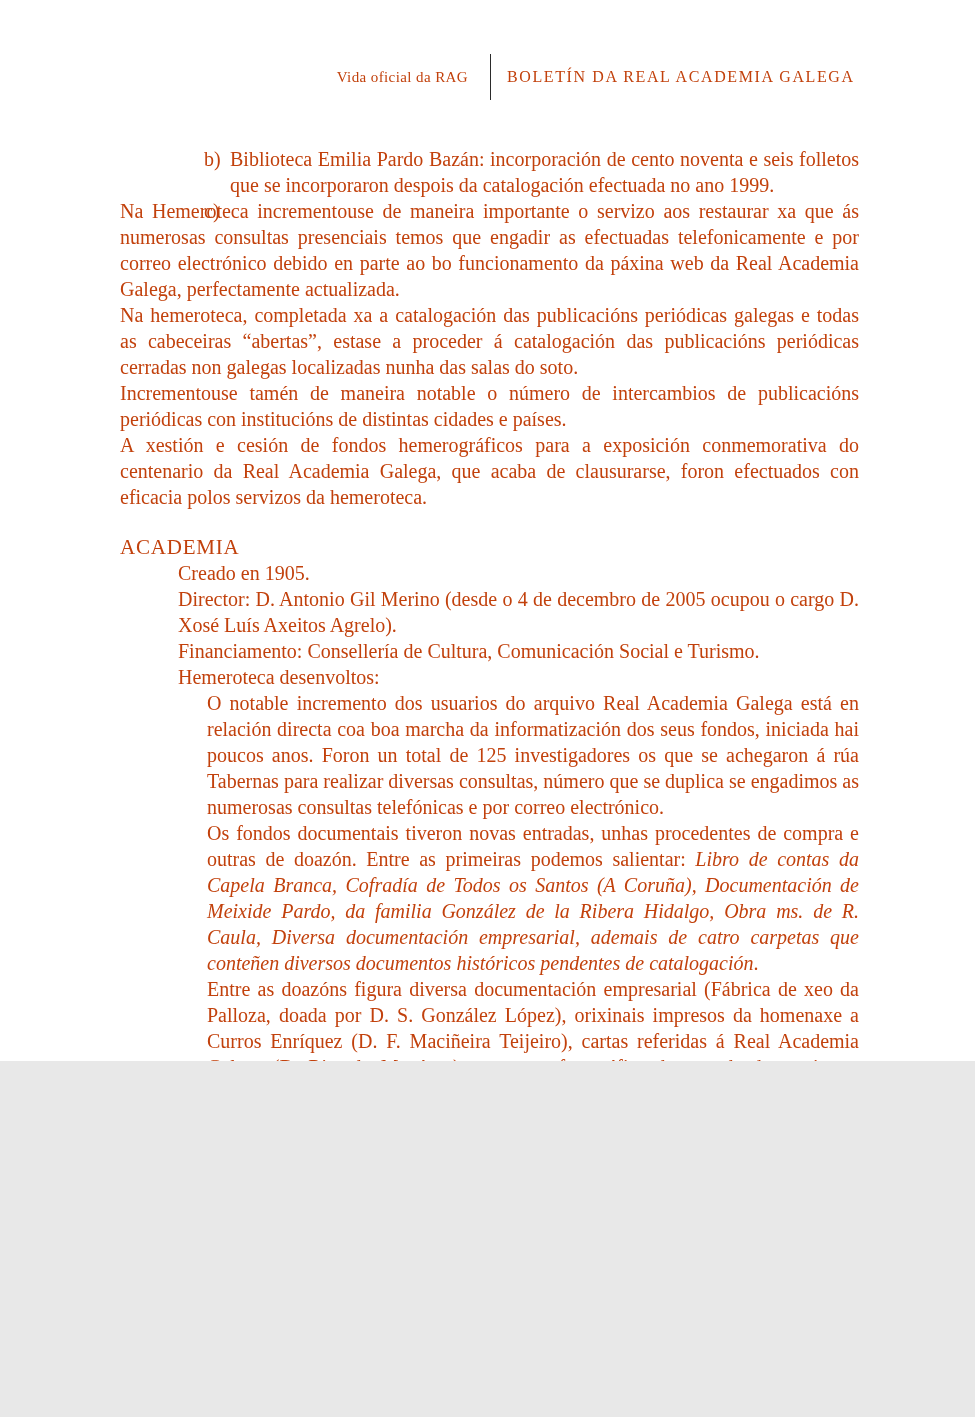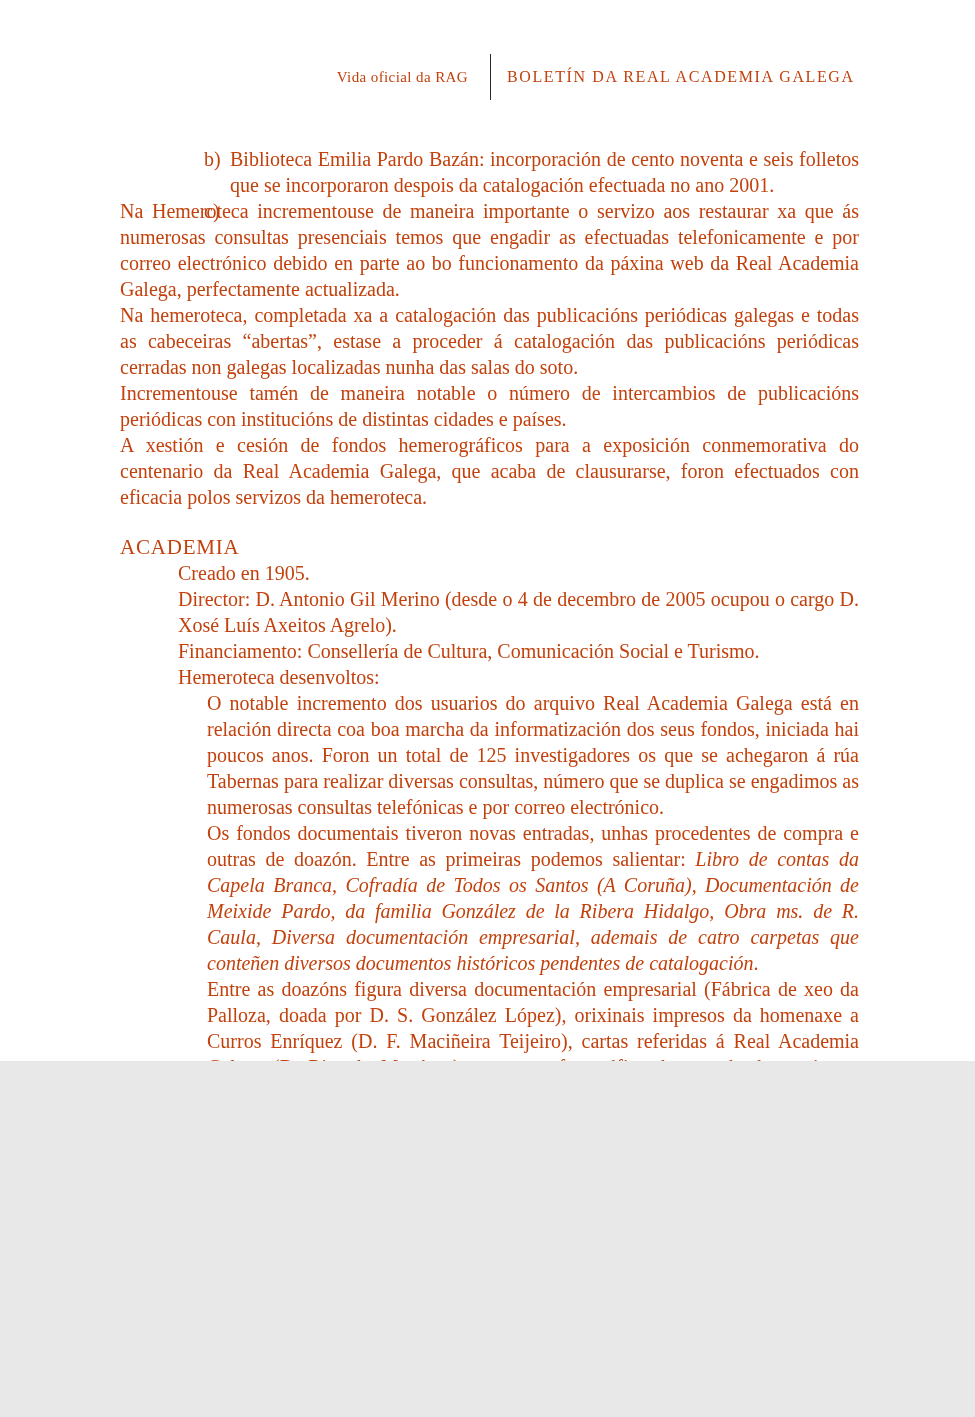--- a/index.html
+++ b/index.html
@@ -118,21 +118,21 @@
 <div class="page">
 
   <div class="running-header">
     <div class="left-cell">Vida oficial da RAG</div>
     <div class="divider"></div>
     <div class="right-cell">BOLETÍN DA REAL ACADEMIA GALEGA</div>
   </div>
 
   <div class="content">
     <div id="list-container">
-        <p class="list-item"><span class="list-label">b)</span><span>Biblioteca Emilia Pardo Bazán: incorporación de cento noventa e seis folletos que se incorporaron despois da catalogación efectuada no ano 2001.</span></p>
+        <p class="list-item"><span class="list-label">b)</span><span>Biblioteca Emilia Pardo Bazán: incorporación de cento noventa e seis folletos que se incorporaron despois da catalogación efectuada no ano 1999.</span></p>
         <p class="list-item"><span class="list-label">c)</span></p>
       </div>
     <div id="paragraphs-container">
         <p>Na Hemeroteca incrementouse de maneira importante o servizo aos restaurar xa que ás numerosas consultas presenciais temos que engadir as efectuadas telefonicamente e por correo electrónico debido en parte ao bo funcionamento da páxina web da Real Academia Galega, perfectamente actualizada.</p>
         <p>Na hemeroteca, completada xa a catalogación das publicacións periódicas galegas e todas as cabeceiras “abertas”, estase a proceder á catalogación das publicacións periódicas cerradas non galegas localizadas nunha das salas do soto.</p>
         <p>Incrementouse tamén de maneira notable o número de intercambios de publicacións periódicas con institucións de distintas cidades e países.</p>
         <p>A xestión e cesión de fondos hemerográficos para a exposición conmemorativa do centenario da Real Academia Galega, que acaba de clausurarse, foron efectuados con eficacia polos servizos da hemeroteca.</p>
       </div>
 
     <p class="section-heading">ACADEMIA</p>

